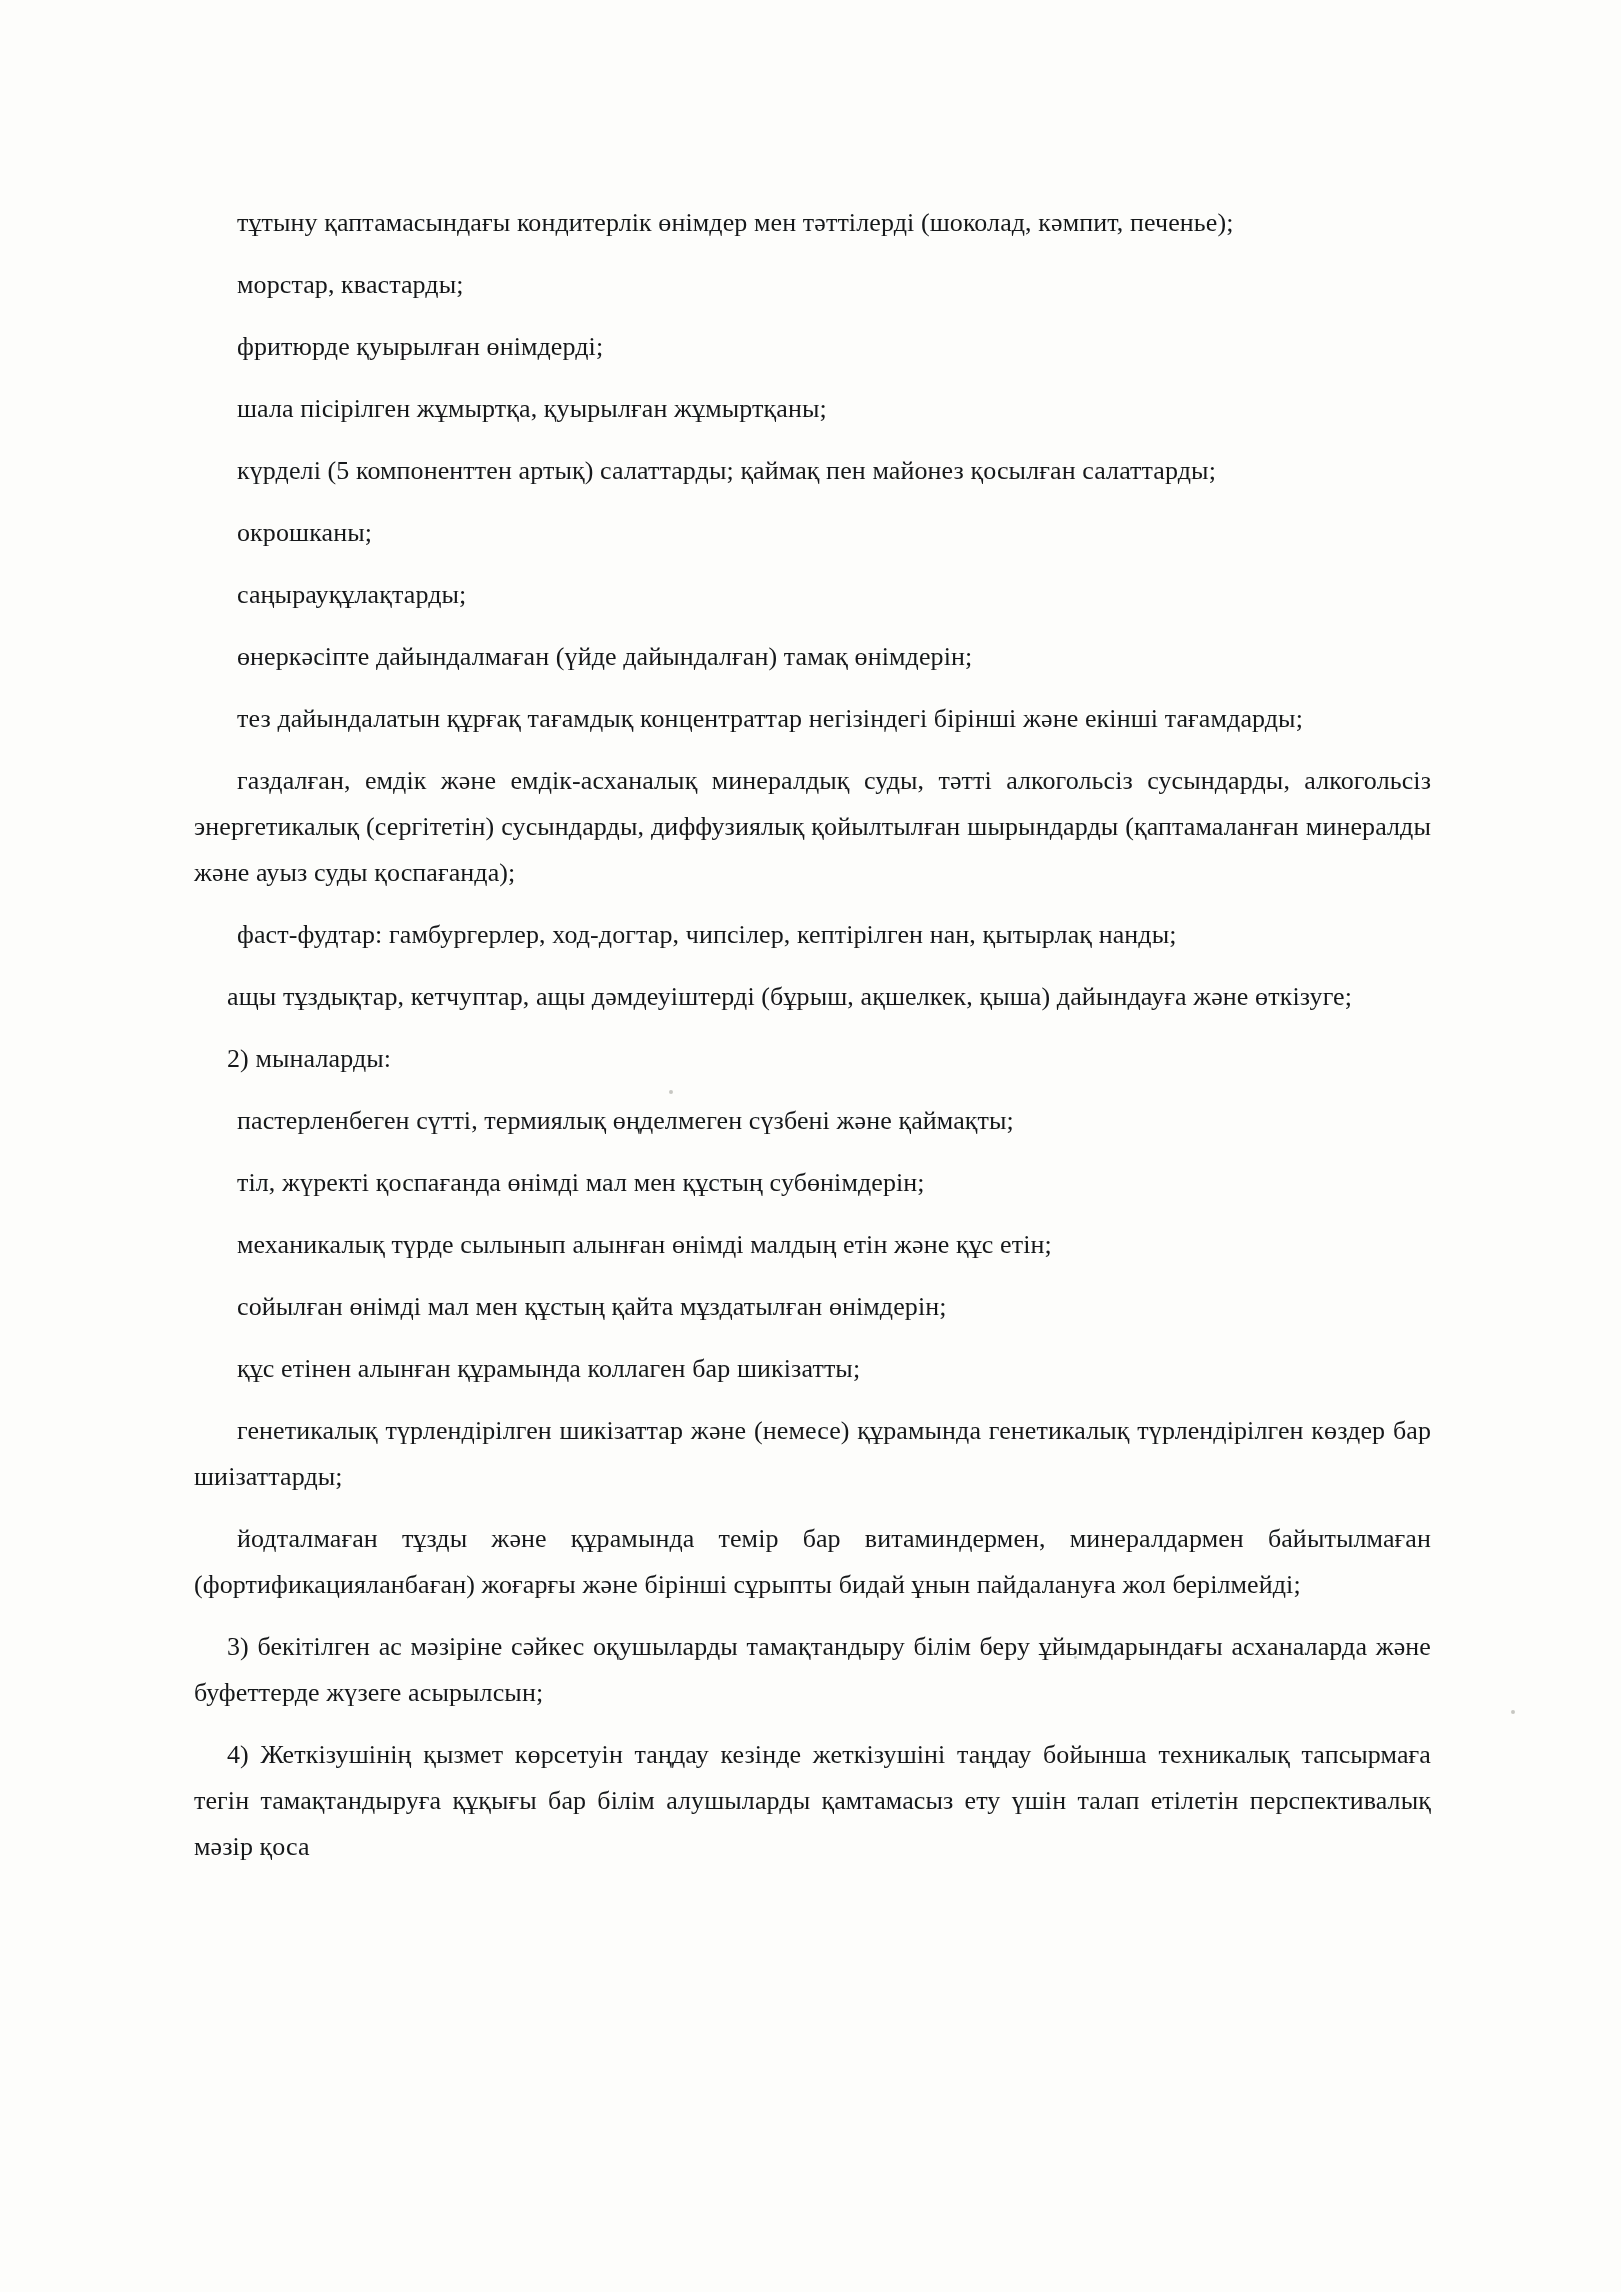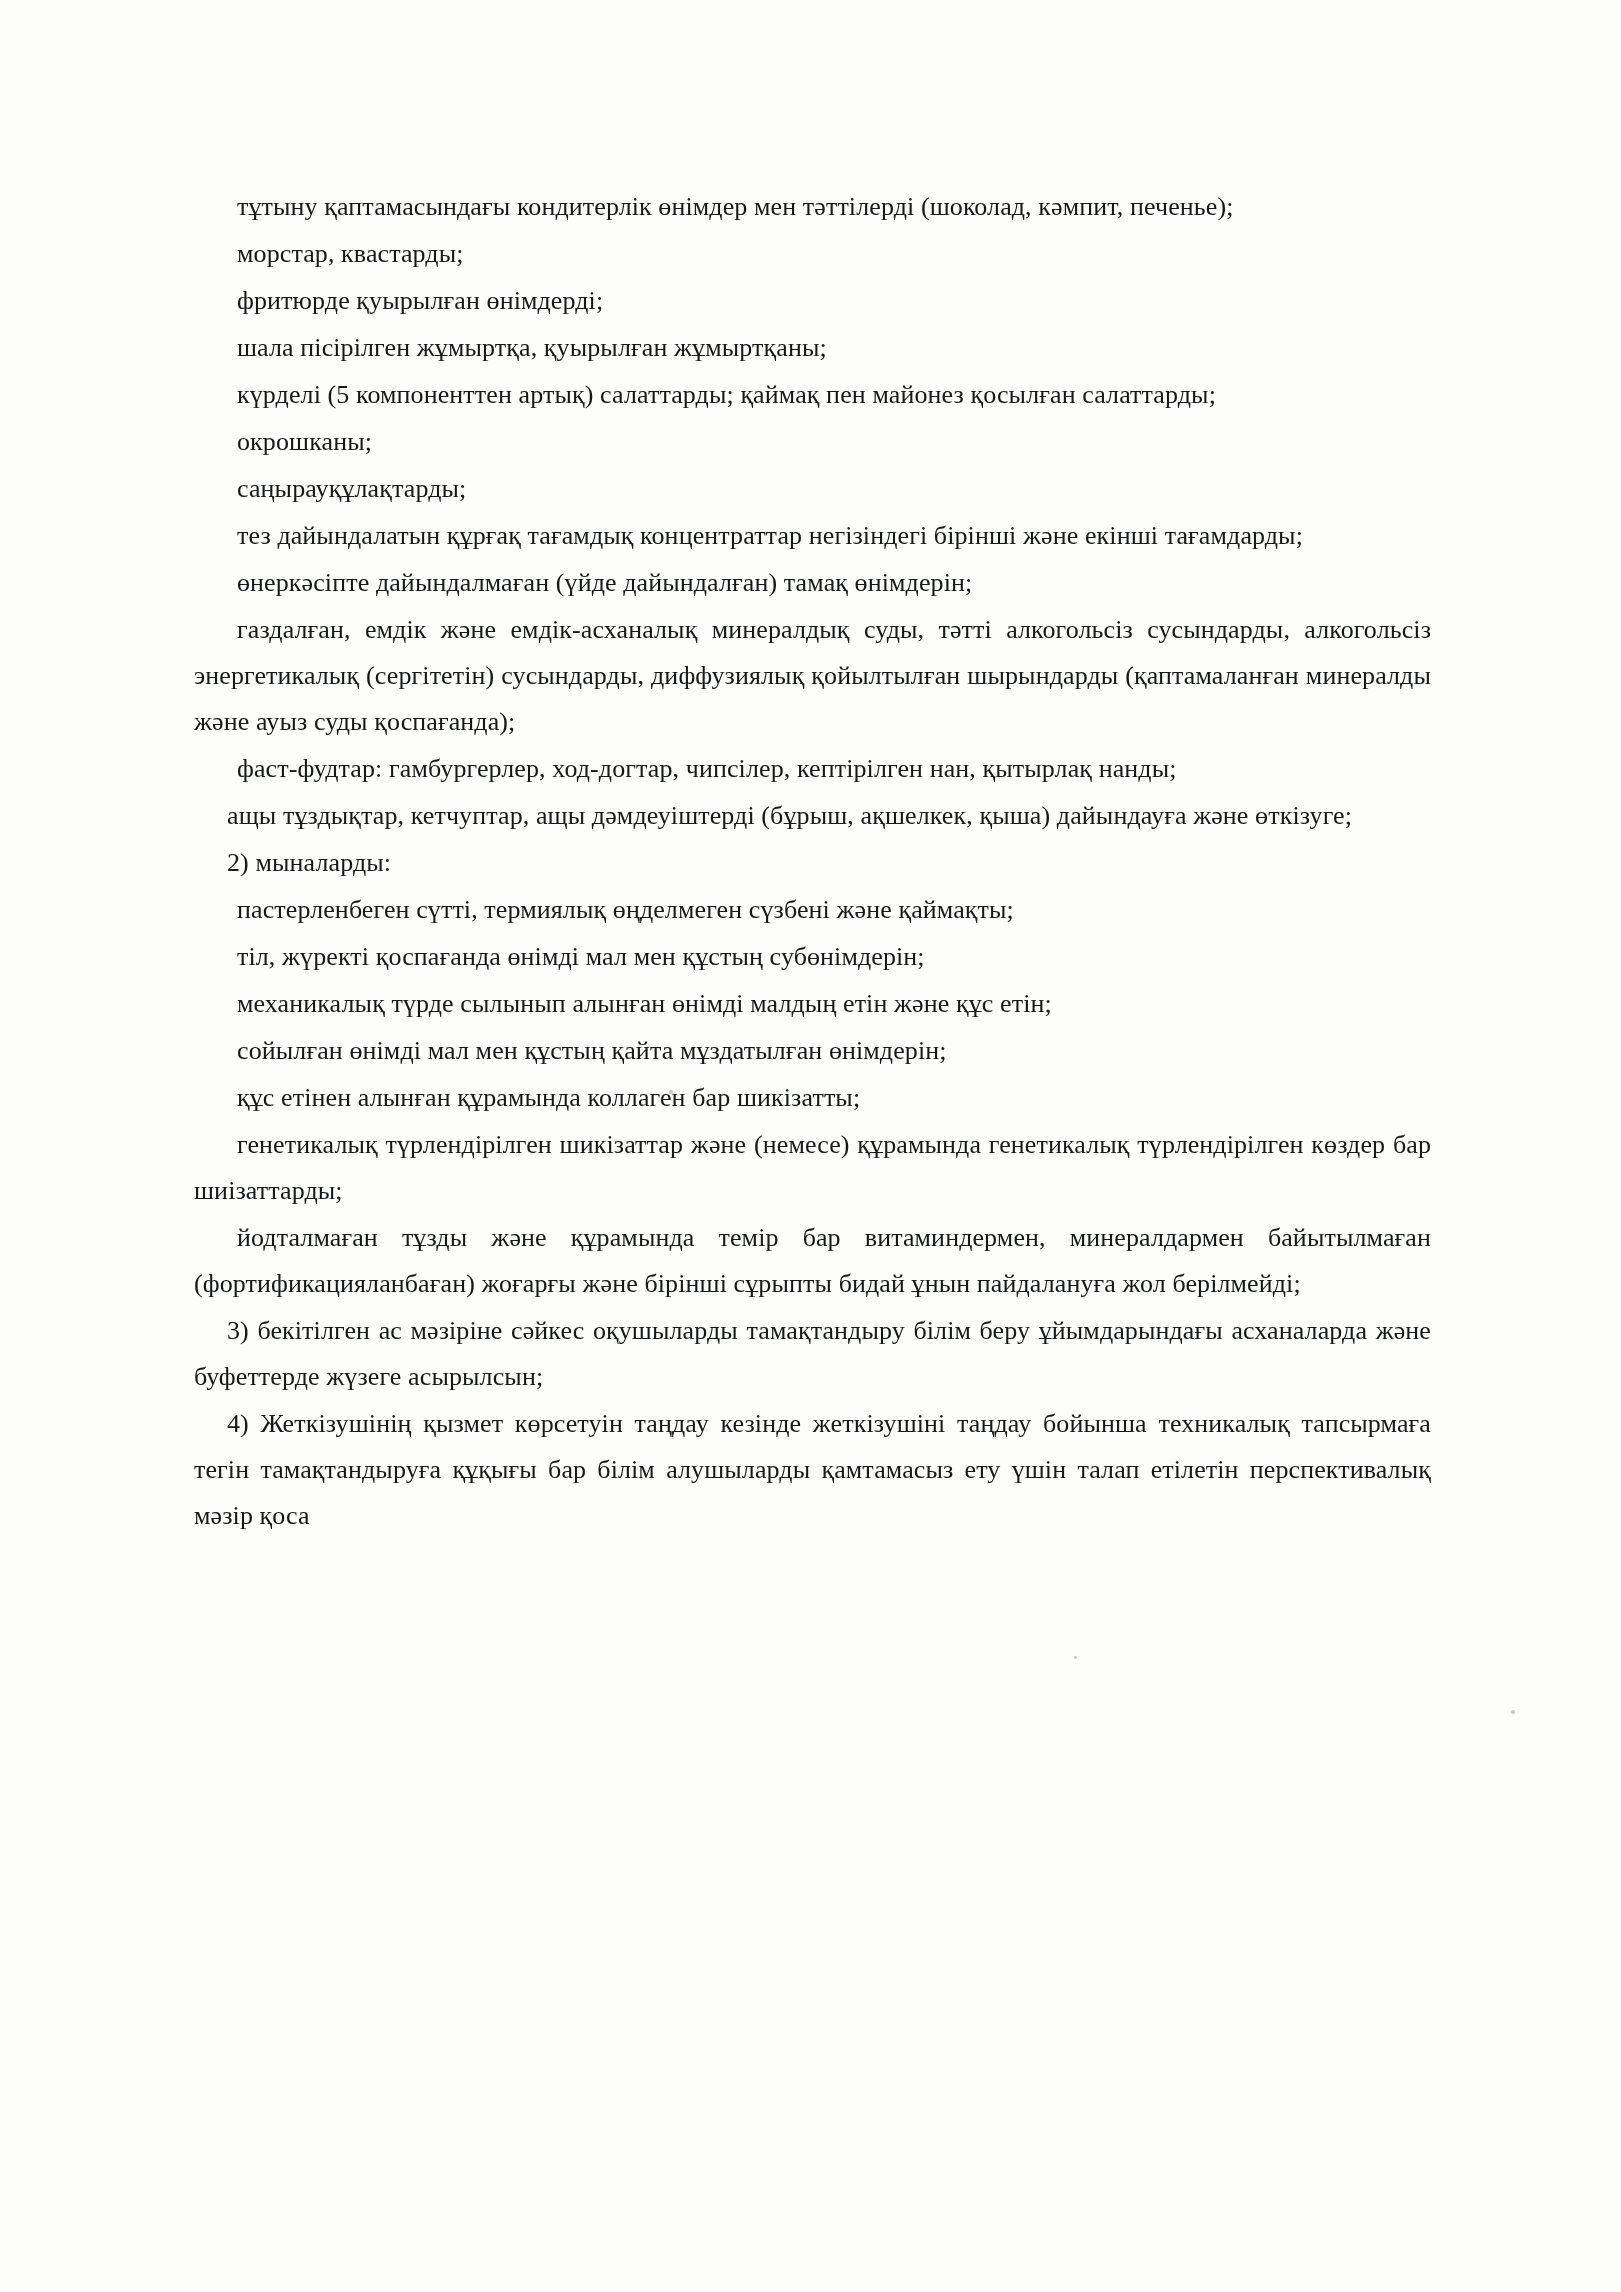--- a/index.html
+++ b/index.html
@@ -20,21 +20,21 @@
     background: #fdfdfb;
     overflow: hidden;
   }
   .content {
     position: absolute;
     left: 194px;
     top: 184px;
     width: 1237px;
   }
   p {
-    margin: 0 0 1px 0;
+    margin: 16px 0 1px 0;
     font-size: 26px;
     line-height: 46px;
     text-align: justify;
     text-justify: inter-word;
     color: #16181a;
     letter-spacing: 0.1px;
   }
   p.ind {
     text-indent: 43px;
   }
@@ -55,22 +55,22 @@
 <div class="page">
 
   <div class="content">
     <p class="ind">тұтыну қаптамасындағы кондитерлік өнімдер мен тәттілерді (шоколад, кәмпит, печенье);</p>
     <p class="ind">морстар, квастарды;</p>
     <p class="ind">фритюрде қуырылған өнімдерді;</p>
     <p class="ind">шала пісірілген жұмыртқа, қуырылған жұмыртқаны;</p>
     <p class="ind">күрделі (5 компоненттен артық) салаттарды; қаймақ пен майонез қосылған салаттарды;</p>
     <p class="ind">окрошканы;</p>
     <p class="ind">саңырауқұлақтарды;</p>
+    <p class="ind">өнеркәсіпте дайындалмаған (үйде дайындалған) тамақ өнімдерін;</p>
     <p class="ind">тез дайындалатын құрғақ тағамдық концентраттар негізіндегі бірінші және екінші тағамдарды;</p>
-    <p class="ind">өнеркәсіпте дайындалмаған (үйде дайындалған) тамақ өнімдерін;</p>
     <p class="ind">газдалған, емдік және емдік-асханалық минералдық суды, тәтті алкогольсіз сусындарды, алкогольсіз энергетикалық (сергітетін) сусындарды, диффузиялық қойылтылған шырындарды (қаптамаланған минералды және ауыз суды қоспағанда);</p>
     <p class="ind">фаст-фудтар: гамбургерлер, ход-догтар, чипсілер, кептірілген нан, қытырлақ нанды;</p>
     <p class="ind-sm">ащы тұздықтар, кетчуптар, ащы дәмдеуіштерді (бұрыш, ақшелкек, қыша) дайындауға және өткізуге;</p>
     <p class="ind-sm">2) мыналарды:</p>
     <p class="ind">пастерленбеген сүтті, термиялық өңделмеген сүзбені және қаймақты;</p>
     <p class="ind">тіл, жүректі қоспағанда өнімді мал мен құстың субөнімдерін;</p>
     <p class="ind">механикалық түрде сылынып алынған өнімді малдың етін және құс етін;</p>
     <p class="ind">сойылған өнімді мал мен құстың қайта мұздатылған өнімдерін;</p>
     <p class="ind">құс етінен алынған құрамында коллаген бар шикізатты;</p>
     <p class="ind">генетикалық түрлендірілген шикізаттар және (немесе) құрамында генетикалық түрлендірілген көздер бар шиізаттарды;</p>

